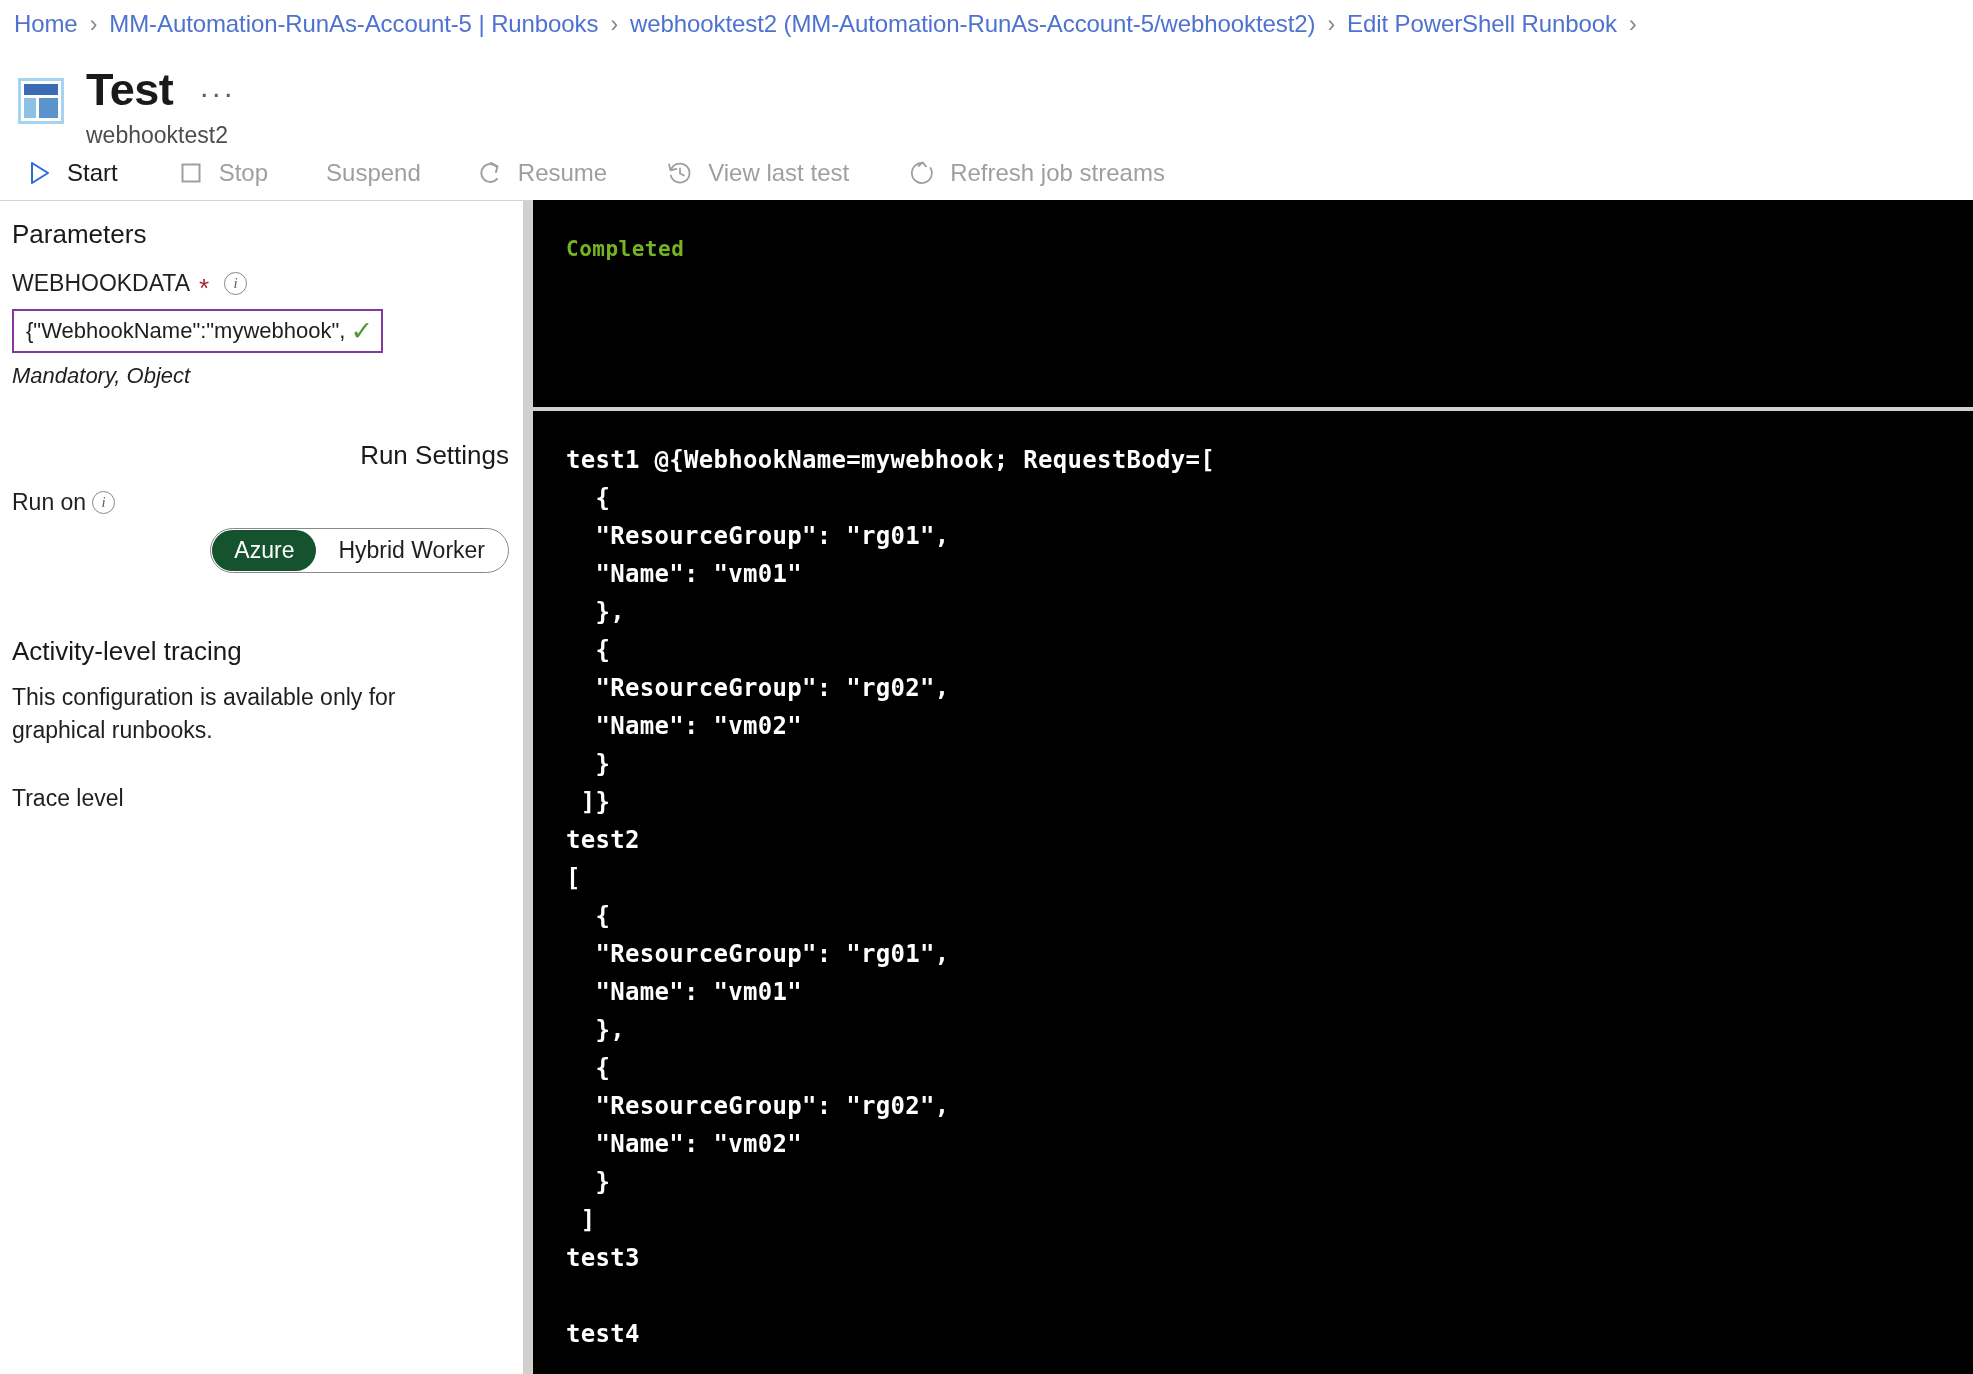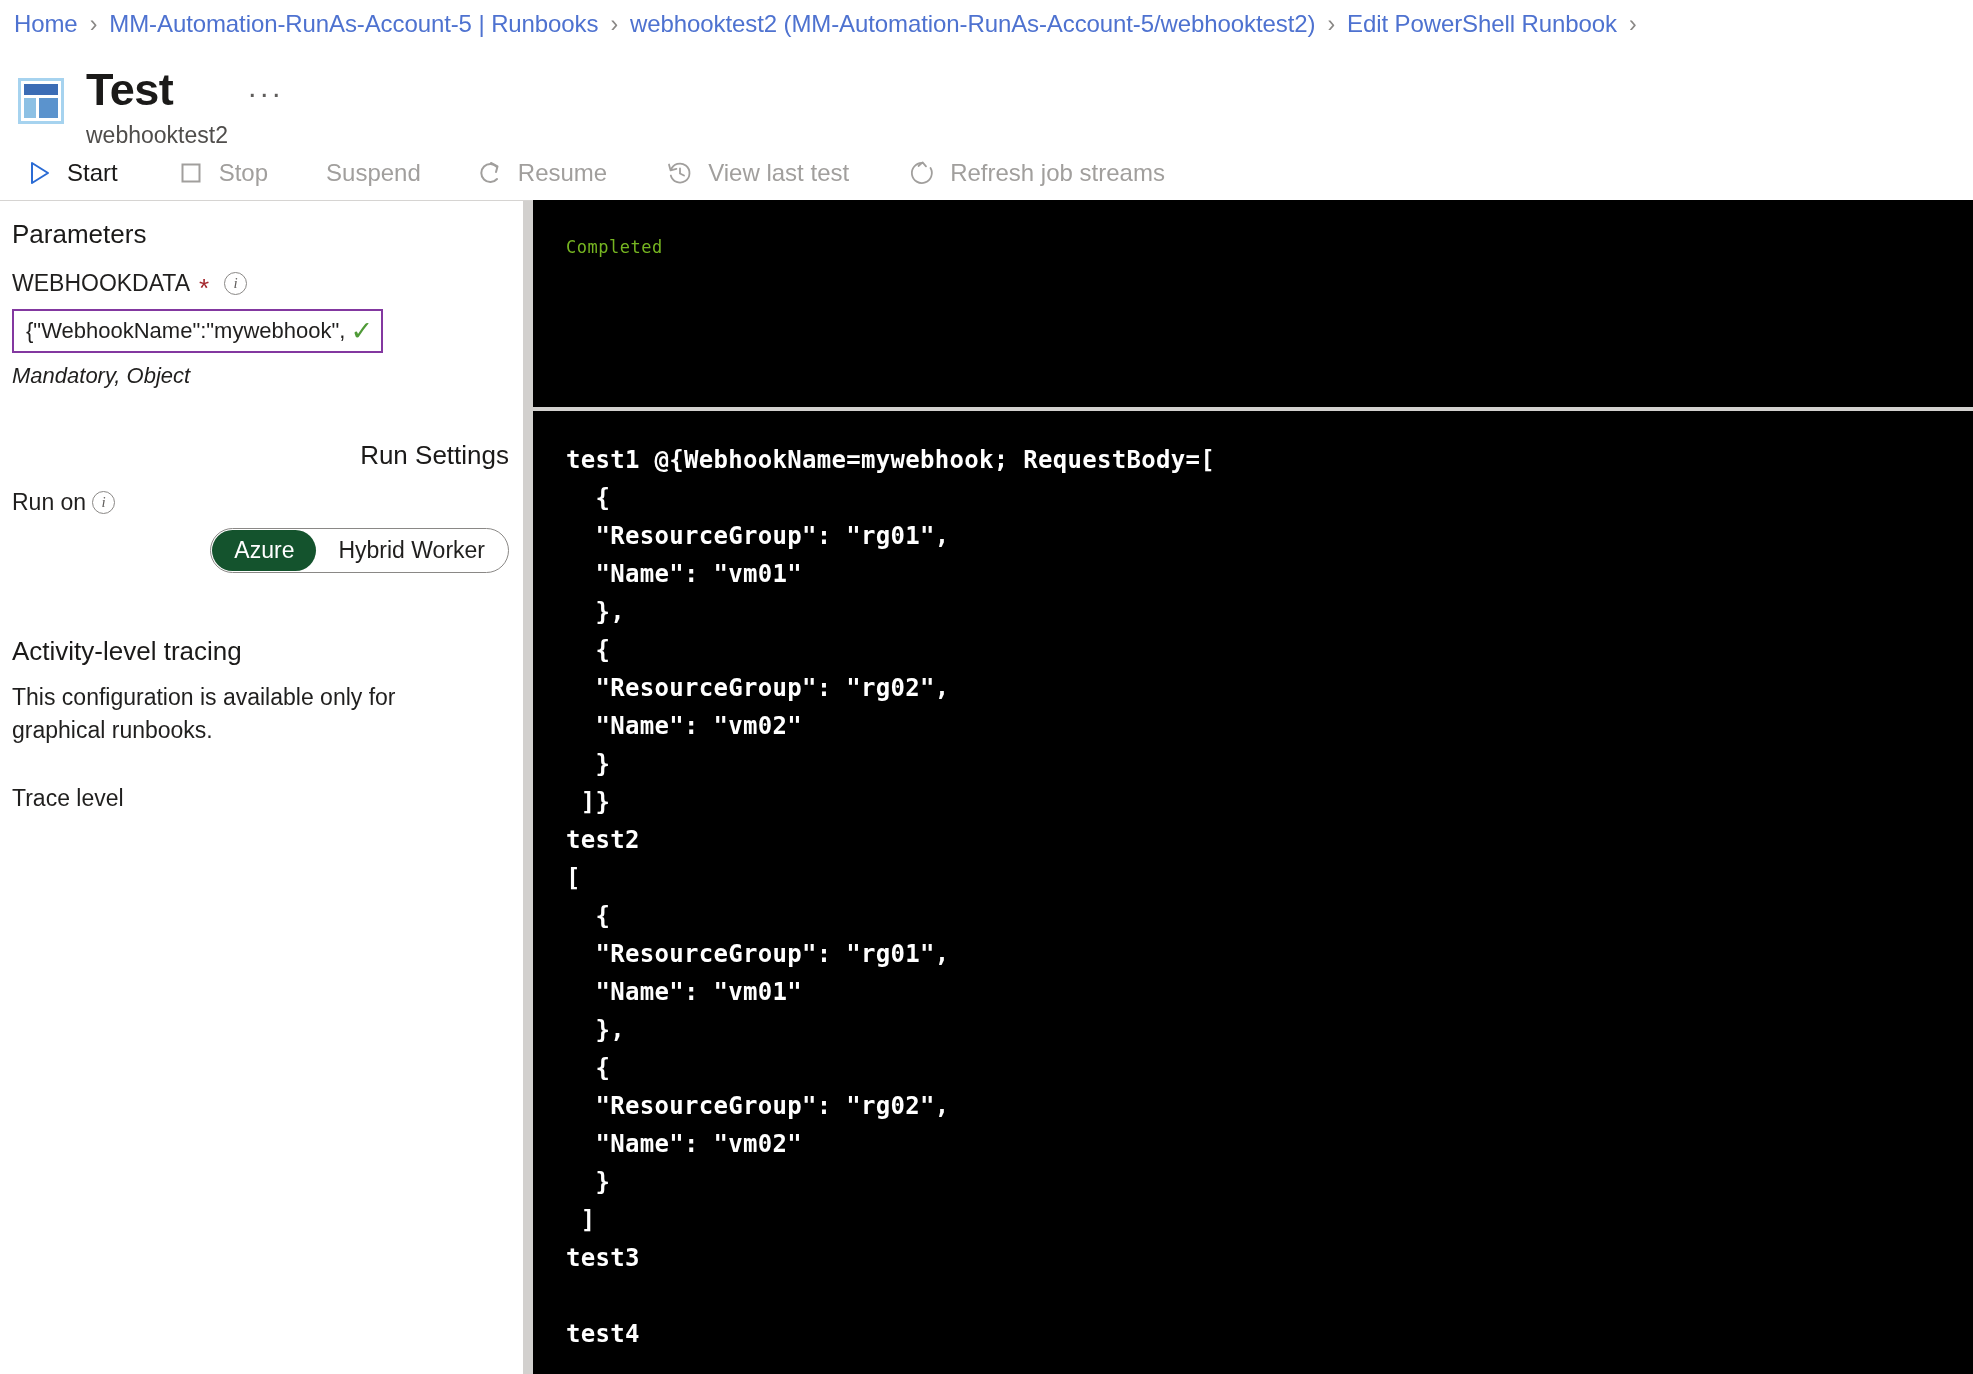--- a/index.html
+++ b/index.html
@@ -49,21 +49,21 @@
     flex-direction: column;
     gap: 3px;
     flex: 0 0 auto;
   }
   .title-icon .bar { height: 11px; background: #3b6cb5; }
   .title-icon .row { display: flex; gap: 3px; flex: 1; }
   .title-icon .row .p1 { width: 34%; background: #8cc0e4; }
   .title-icon .row .p2 { flex: 1; background: #5b93cd; }
 
   .title-texts { margin-left: 22px; }
-  .title-line { display: flex; align-items: center; gap: 48px; }
+  .title-line { display: flex; align-items: center; }
   .page-title {
     font-size: 45px;
     font-weight: 600;
     color: #1b1a19;
     line-height: 52px;
     letter-spacing: -0.5px;
   }
   .title-ellipsis {
     margin-left: 26px;
     color: #605e5c;
@@ -232,22 +232,22 @@
     flex-direction: column;
     overflow: hidden;
   }
   .console-status {
     height: 207px;
     padding: 37px 0 0 33px;
     flex: 0 0 207px;
   }
   .status-text {
     font-family: "DejaVu Sans Mono", monospace;
-    font-weight: normal;
-    font-size: 17px;
+    font-weight: bold;
+    font-size: 21px;
     color: #76b521;
     letter-spacing: 0.5px;
   }
   .console-divider { height: 4px; background: #d2d0ce; flex: 0 0 4px; }
   .console-body {
     flex: 1;
     padding: 30px 0 0 33px;
     overflow: hidden;
   }
   .console-line {

